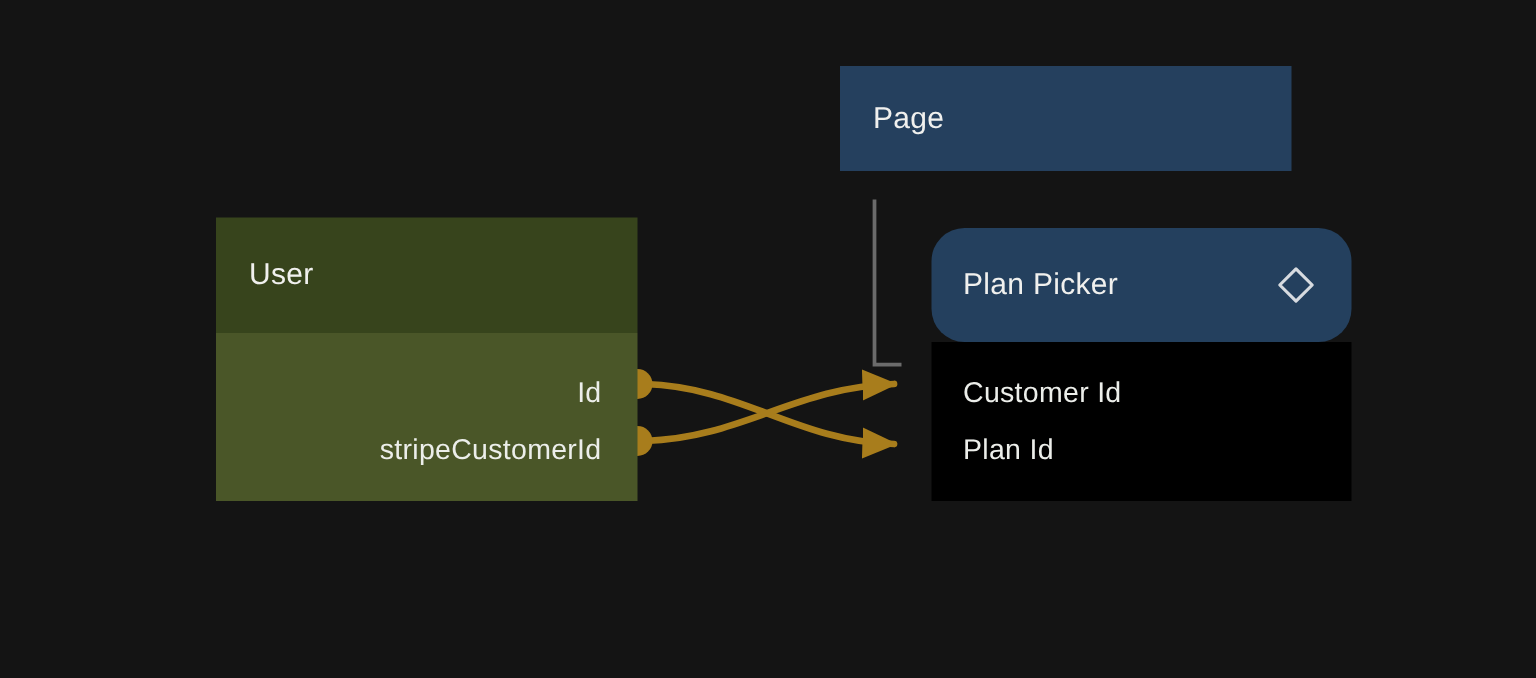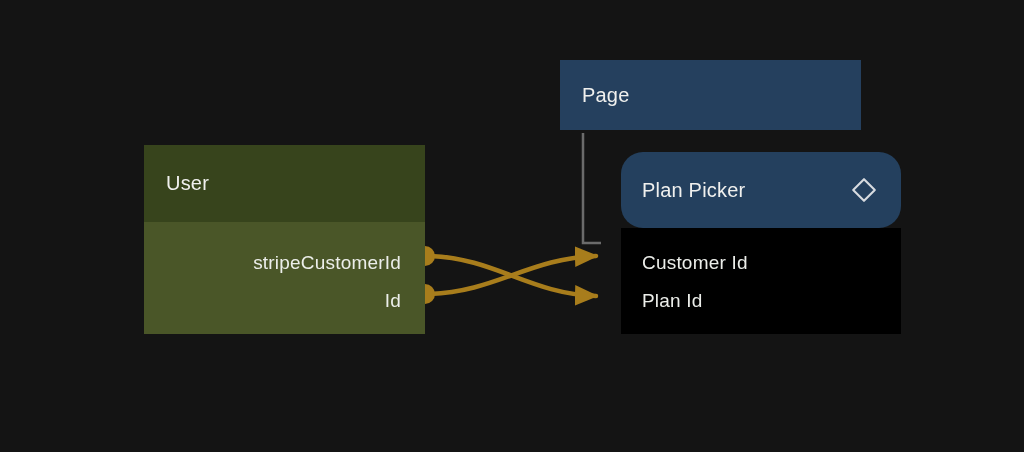--- a/index.html
+++ b/index.html
@@ -63,21 +63,21 @@
   }
   #user-node .field .field-label {
     color: #eceeea;
     font-size: 19px;
     letter-spacing: .2px;
   }
 
   
   #page-node {
     left: 560px;
-    top: 60px;
+    top: 44px;
     width: 301px;
     height: 70px;
     background: #25405e;
     display: flex;
     align-items: center;
     padding-left: 22px;
   }
   #page-node .title {
     color: #f0f0ee;
     font-size: 20px;
@@ -150,24 +150,24 @@
   <circle cx="425" cy="256" r="10" fill="#a87d1c"></circle>
   <circle cx="425" cy="294" r="10" fill="#a87d1c"></circle>
 </svg>
 
 <div class="node" id="user-node">
   <div class="node-header">
     <span class="title">User</span>
   </div>
   <div class="node-body">
     <div class="field">
-      <span class="field-label">stripeCustomerId</span>
+      <span class="field-label">Id</span>
     </div>
     <div class="field">
-      <span class="field-label">Id</span>
+      <span class="field-label">stripeCustomerId</span>
     </div>
   </div>
 </div>
 
 <div class="node" id="page-node">
   <span class="title">Page</span>
 </div>
 
 <div class="node" id="planpicker-node">
   <div class="node-header">

